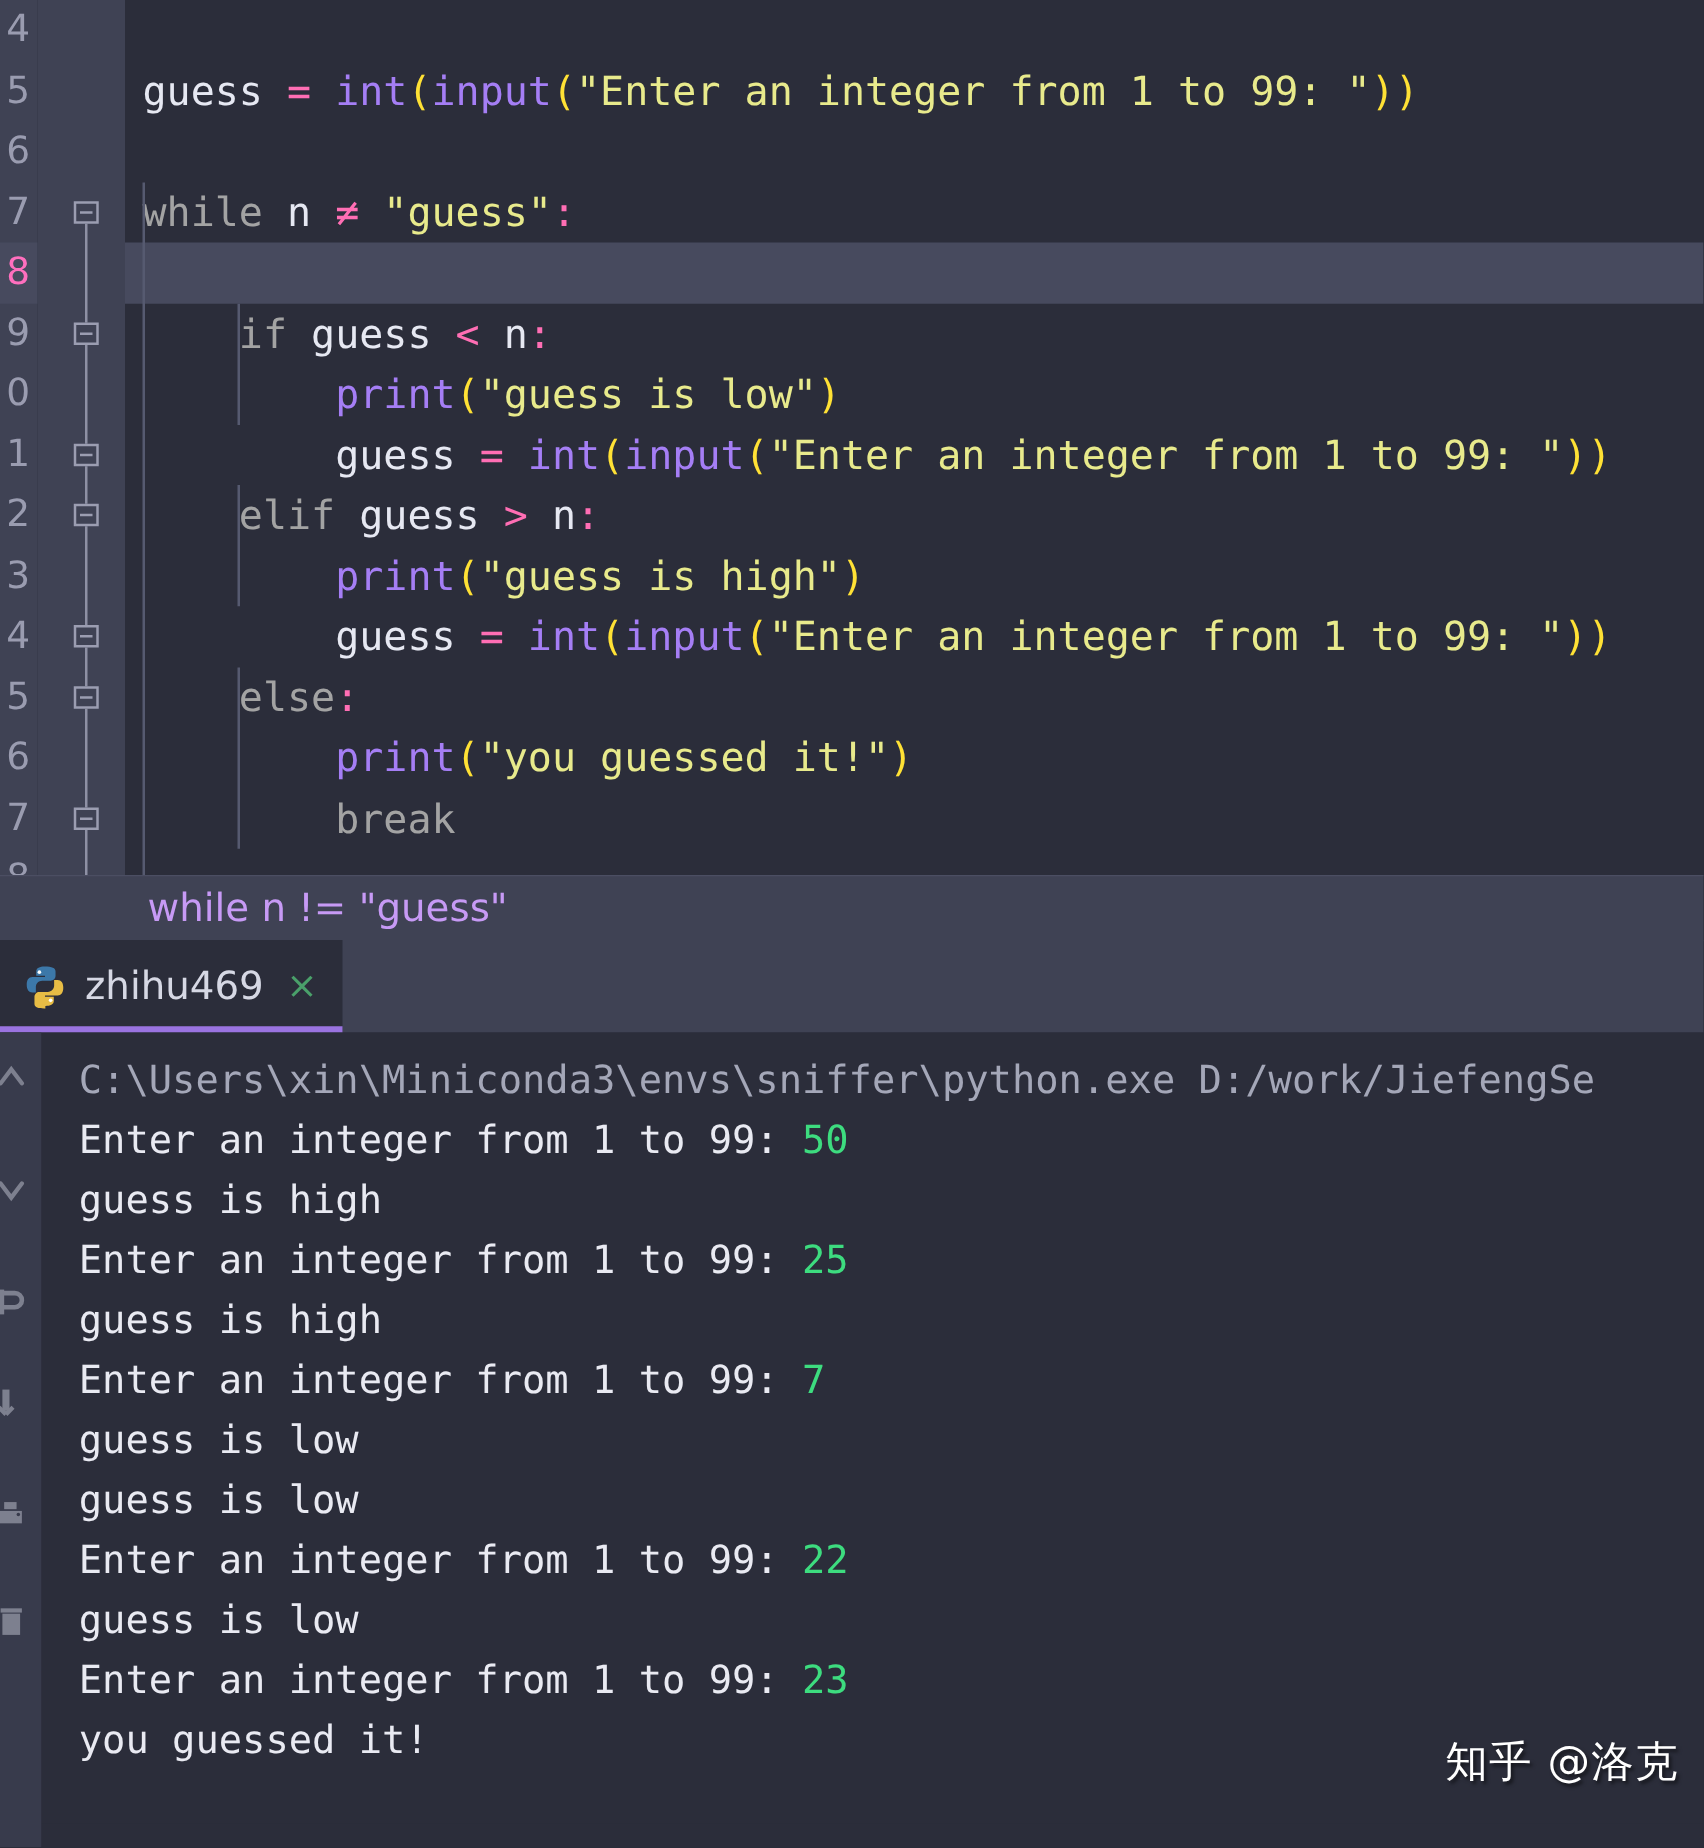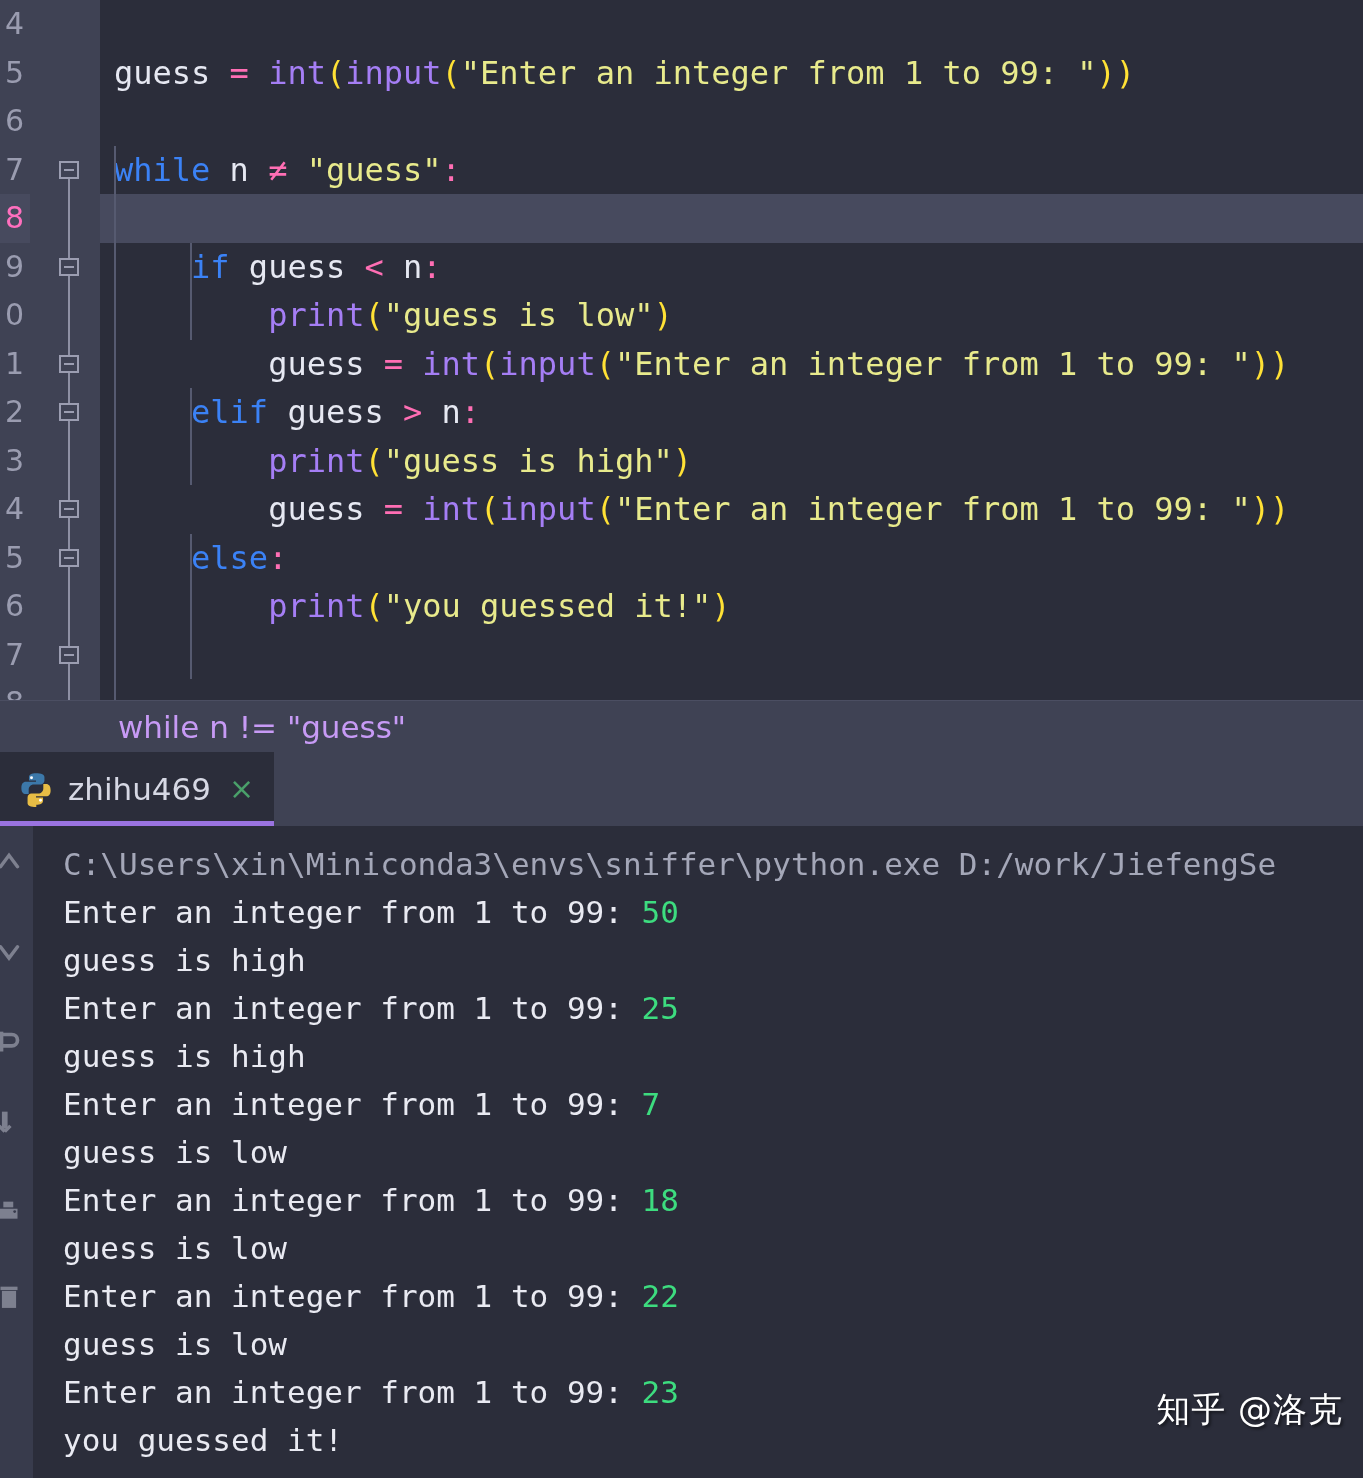--- a/index.html
+++ b/index.html
@@ -140,21 +140,21 @@
   .code-line.hl {
     background: #474a5e;
   }
   
   .indent-guide {
     position: absolute;
     width: 2px;
     background: #565a70;
   }
 
-  .kw   { color: #3b82f6; text-align: center; }     
+  .kw   { color: #a3a3a3; text-align: center; }     
   .fn   { color: #a57ef5; text-align: center; }     
   .str  { color: #e8ea8c; }     
   .par  { color: #ffe135; }     
   .op   { color: #ff6eb4; }     
   .id   { color: #e6e8f2; }     
 
   
   .breadcrumb {
     position: absolute;
     left: 0; top: 700px;
@@ -361,20 +361,21 @@
         <div class="code-line"><span class="kw">while </span><span class="id">n </span><span class="op">≠ </span><span class="str">"guess"</span><span class="op">:</span></div>
         <div class="code-line hl"></div>
         <div class="code-line"><span class="id">    </span><span class="kw">if </span><span class="id">guess </span><span class="op">&lt; </span><span class="id">n</span><span class="op">:</span></div>
         <div class="code-line"><span class="id">        </span><span class="fn">print</span><span class="par">(</span><span class="str">"guess is low"</span><span class="par">)</span></div>
         <div class="code-line"><span class="id">        </span><span class="id">guess </span><span class="op">= </span><span class="fn">int</span><span class="par">(</span><span class="fn">input</span><span class="par">(</span><span class="str">"Enter an integer from 1 to 99: "</span><span class="par">)</span><span class="par">)</span></div>
         <div class="code-line"><span class="id">    </span><span class="kw">elif </span><span class="id">guess </span><span class="op">&gt; </span><span class="id">n</span><span class="op">:</span></div>
         <div class="code-line"><span class="id">        </span><span class="fn">print</span><span class="par">(</span><span class="str">"guess is high"</span><span class="par">)</span></div>
         <div class="code-line"><span class="id">        </span><span class="id">guess </span><span class="op">= </span><span class="fn">int</span><span class="par">(</span><span class="fn">input</span><span class="par">(</span><span class="str">"Enter an integer from 1 to 99: "</span><span class="par">)</span><span class="par">)</span></div>
         <div class="code-line"><span class="id">    </span><span class="kw">else</span><span class="op">:</span></div>
         <div class="code-line"><span class="id">        </span><span class="fn">print</span><span class="par">(</span><span class="str">"you guessed it!"</span><span class="par">)</span></div>
+        <div class="code-line"><span class="id">        </span><span class="kw">break</span></div>
         <div class="code-line"></div>
         <div class="indent-guide" style="left: 14px; top: 145.5px; height: 582px;"></div>
         <div class="indent-guide" style="left: 90px; top: 242.5px; height: 97px;"></div>
         <div class="indent-guide" style="left: 90px; top: 388px; height: 97px;"></div>
         <div class="indent-guide" style="left: 90px; top: 533.5px; height: 145.5px;"></div>
       </div>
   </div>
 
   <div class="breadcrumb">
     <div class="breadcrumb-text">while n != "guess"</div>
@@ -437,21 +438,20 @@
     </div>
 
     <div class="console-body" id="console-body">
         <div class="out-line cmd"><span>C:\Users\xin\Miniconda3\envs\sniffer\python.exe D:/work/JiefengSe</span></div>
         <div class="out-line"><span>Enter an integer from 1 to 99: </span><span class="out-num">50</span></div>
         <div class="out-line"><span>guess is high</span></div>
         <div class="out-line"><span>Enter an integer from 1 to 99: </span><span class="out-num">25</span></div>
         <div class="out-line"><span>guess is high</span></div>
         <div class="out-line"><span>Enter an integer from 1 to 99: </span><span class="out-num">7</span></div>
         <div class="out-line"><span>guess is low</span></div>
-        <div class="out-line"><span>Enter an integer from 1 to 99: </span><span class="out-num">18</span></div>
         <div class="out-line"><span>guess is low</span></div>
         <div class="out-line"><span>Enter an integer from 1 to 99: </span><span class="out-num">22</span></div>
         <div class="out-line"><span>guess is low</span></div>
         <div class="out-line"><span>Enter an integer from 1 to 99: </span><span class="out-num">23</span></div>
         <div class="out-line"><span>you guessed it!</span></div>
       </div>
 
     <div class="watermark">知乎 @洛克</div>
   </div>
 

